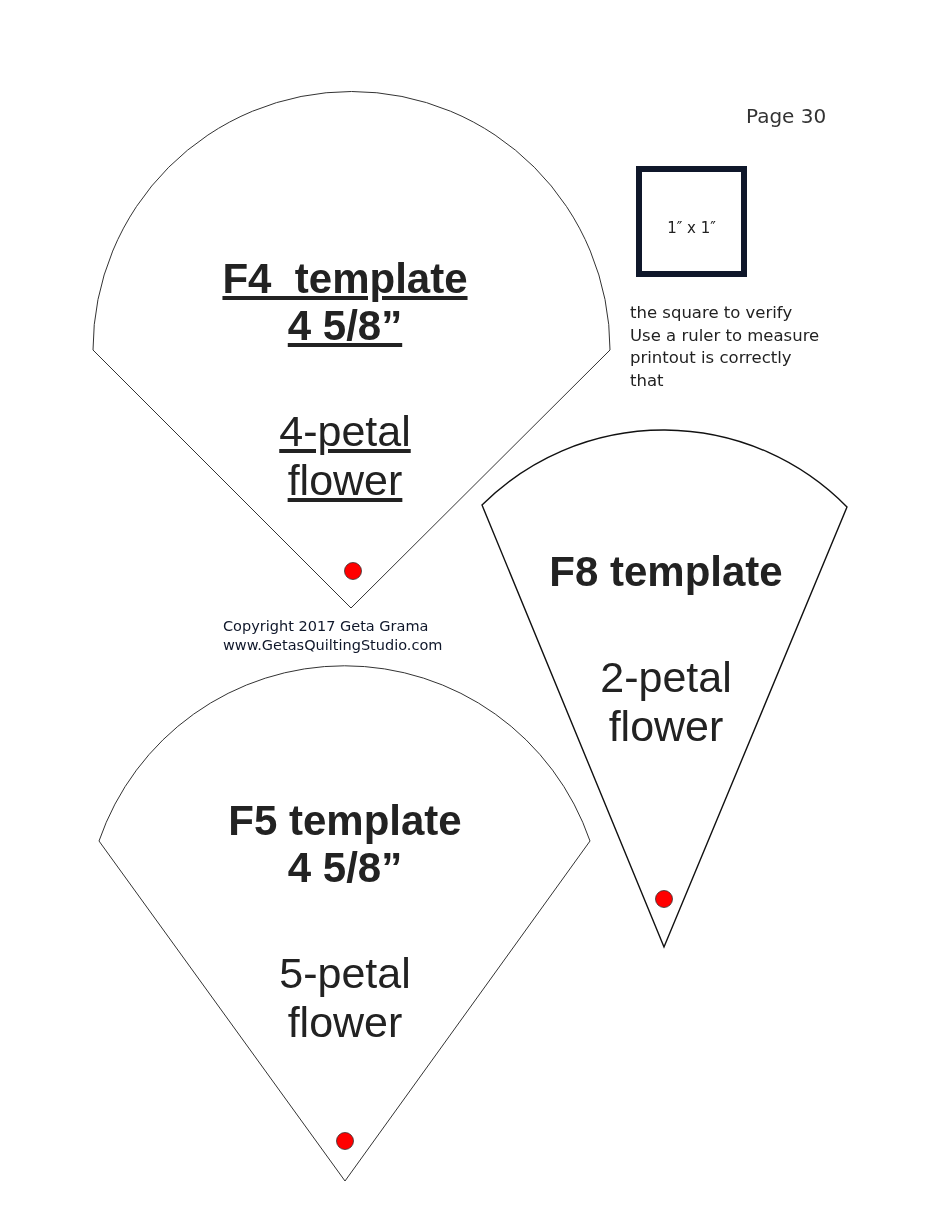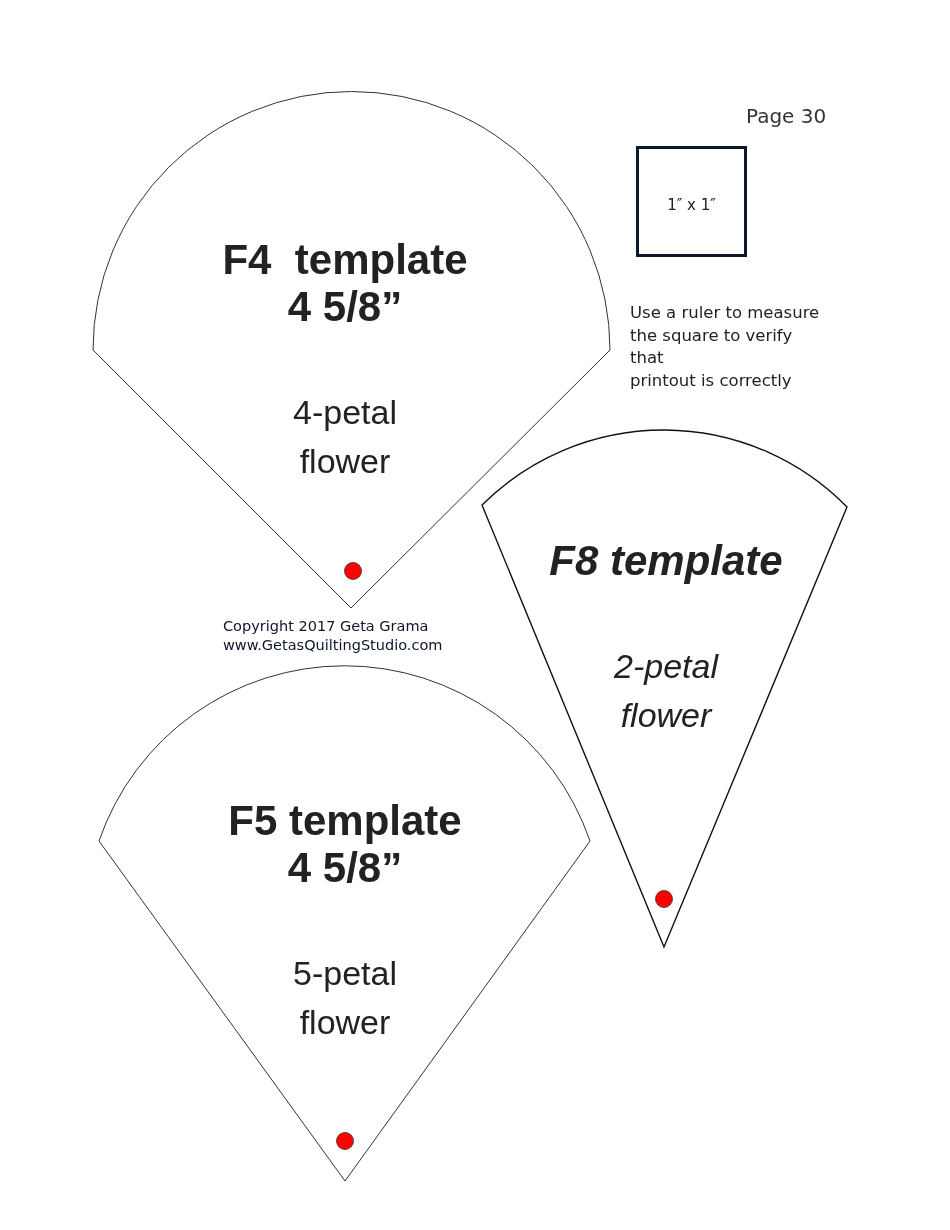--- a/index.html
+++ b/index.html
@@ -1,28 +1,28 @@
 <!DOCTYPE html>
 <html><head>
   <meta charset="utf-8">
   <style>
     html, body { margin: 0; padding: 0; background: #ffffff; }
     body { width: 950px; height: 1230px; position: relative; overflow: hidden; }
     .page { position: absolute; left: 0; top: 0; width: 950px; height: 1230px; }
     svg.shapes { position: absolute; left: 0; top: 0; }
     .abs { position: absolute; }
     .page-num { left: 746px; top: 104px; font-family: "DejaVu Sans", sans-serif; font-size: 20px; color: #333333; }
-    .square { left: 636px; top: 146px; width: 111px; height: 111px; border: 3px solid #0f172a; box-sizing: border-box; }
+    .square { left: 636px; top: 166px; width: 111px; height: 111px; border: 6px solid #0f172a; box-sizing: border-box; }
     .square-label { position: absolute; left: 0; right: 0; top: 47px; text-align: center; font-family: "DejaVu Sans", sans-serif; font-size: 15px; color: #222222; }
     .instructions { left: 630px; top: 302px; width: 225px; font-family: "DejaVu Sans", sans-serif; font-size: 16.5px; line-height: 22.5px; color: #222222; }
     .instructions div { white-space: nowrap; }
     .copyright { left: 223px; top: 617px; font-family: "DejaVu Sans", sans-serif; font-size: 14.5px; line-height: 19px; color: #0f172a; }
     .label { text-align: center; color: #222222; font-family: "Liberation Sans", sans-serif; }
     .label .bold { font-weight: bold; font-size: 42px; line-height: 47px; white-space: pre; }
-    .label .reg { font-size: 34px; line-height: 49px; }
+    .label .reg { font-size: 43px; line-height: 49px; }
     .label .gap { height: 58px; }
   </style>
 </head>
 <body>
 
 <div class="page">
 
   <svg class="shapes" width="950" height="1230" viewBox="0 0 950 1230">
 
     <path d="M 351 608 L 93 350 A 258.5 258.5 0 0 1 610 350 Z" fill="#ffffff" stroke="#333333" stroke-width="1"></path>
@@ -35,40 +35,40 @@
     <circle cx="664" cy="899" r="8.5" fill="#ff0000" stroke="#333333" stroke-width="0.8"></circle>
   </svg>
 
   <div class="abs page-num">Page 30</div>
 
   <div class="abs square">
     <div class="square-label">1″ x 1″</div>
   </div>
 
   <div class="abs instructions">
+    <div>the square to verify</div>
     <div>Use a ruler to measure</div>
-    <div>the square to verify</div>
+    <div>printout is correctly</div>
     <div>that</div>
-    <div>printout is correctly</div>
   </div>
 
   <div class="abs copyright">
     <div>Copyright 2017 Geta Grama</div>
     <div>www.GetasQuiltingStudio.com</div>
   </div>
 
-  <div class="abs label" style="left: 195px; top: 236px; width: 300px;">
+  <div class="abs label" style="left: 195px; top: 255px; width: 300px; text-decoration: underline;">
     <div class="bold">F4  template</div>
     <div class="bold">4 5/8”</div>
     <div class="gap"></div>
     <div class="reg">4-petal</div>
     <div class="reg">flower</div>
   </div>
 
-  <div class="abs label" style="left: 516px; top: 537px; width: 300px; font-style: italic;">
+  <div class="abs label" style="left: 516px; top: 548px; width: 300px;">
     <div class="bold">F8 template</div>
     <div class="gap"></div>
     <div class="reg">2-petal</div>
     <div class="reg">flower</div>
   </div>
 
   <div class="abs label" style="left: 195px; top: 797px; width: 300px;">
     <div class="bold">F5 template</div>
     <div class="bold">4 5/8”</div>
     <div class="gap"></div>

